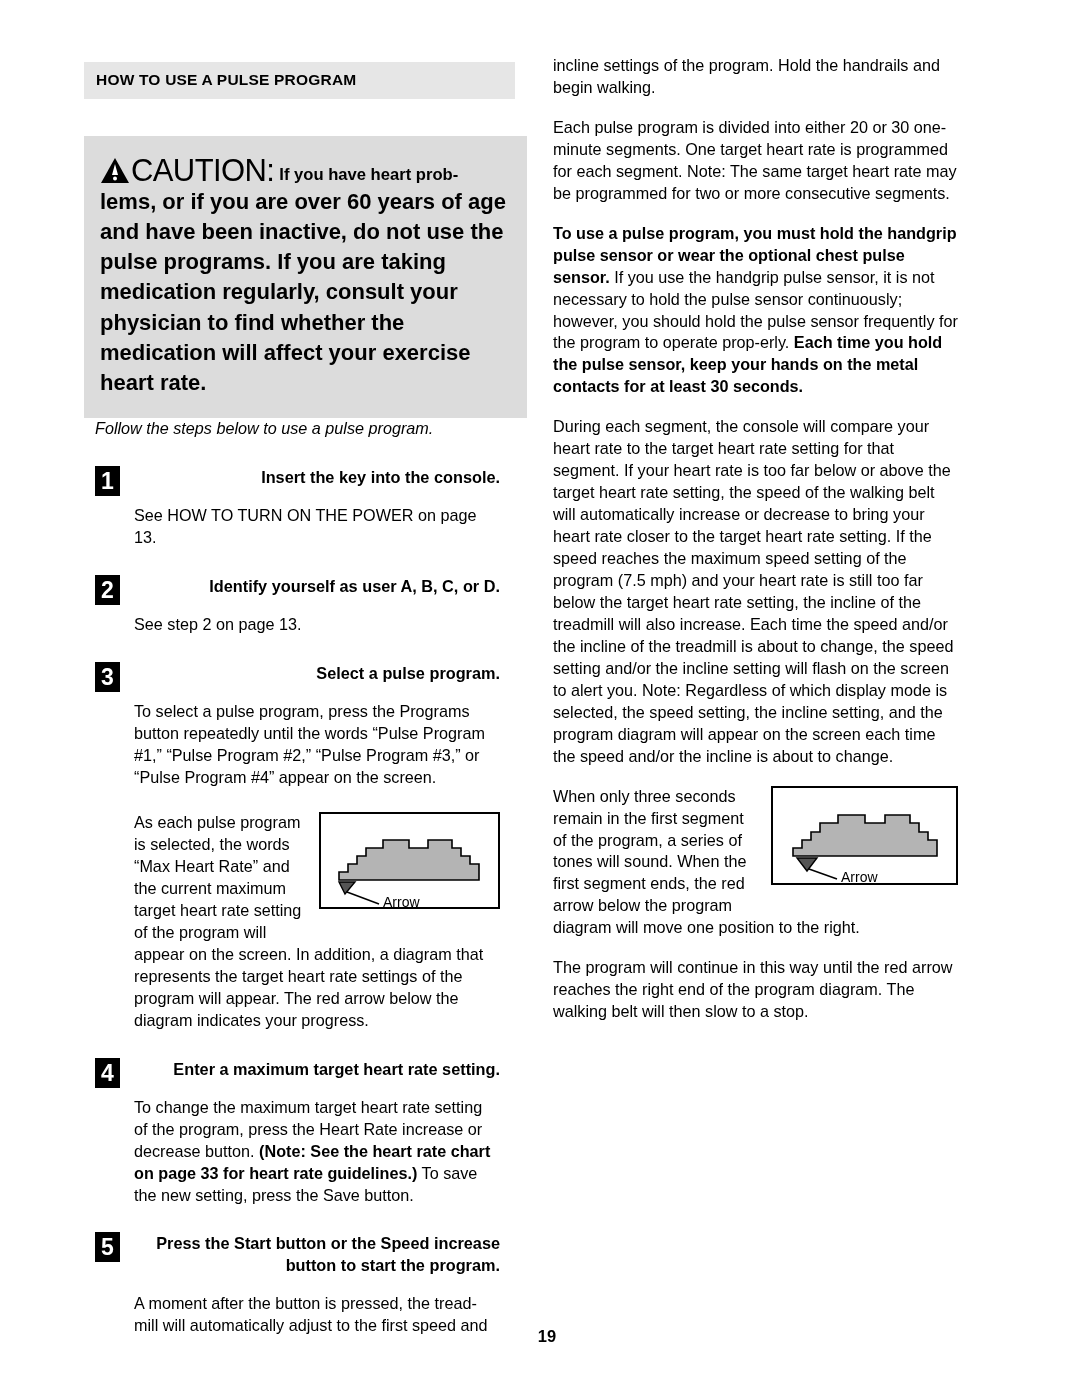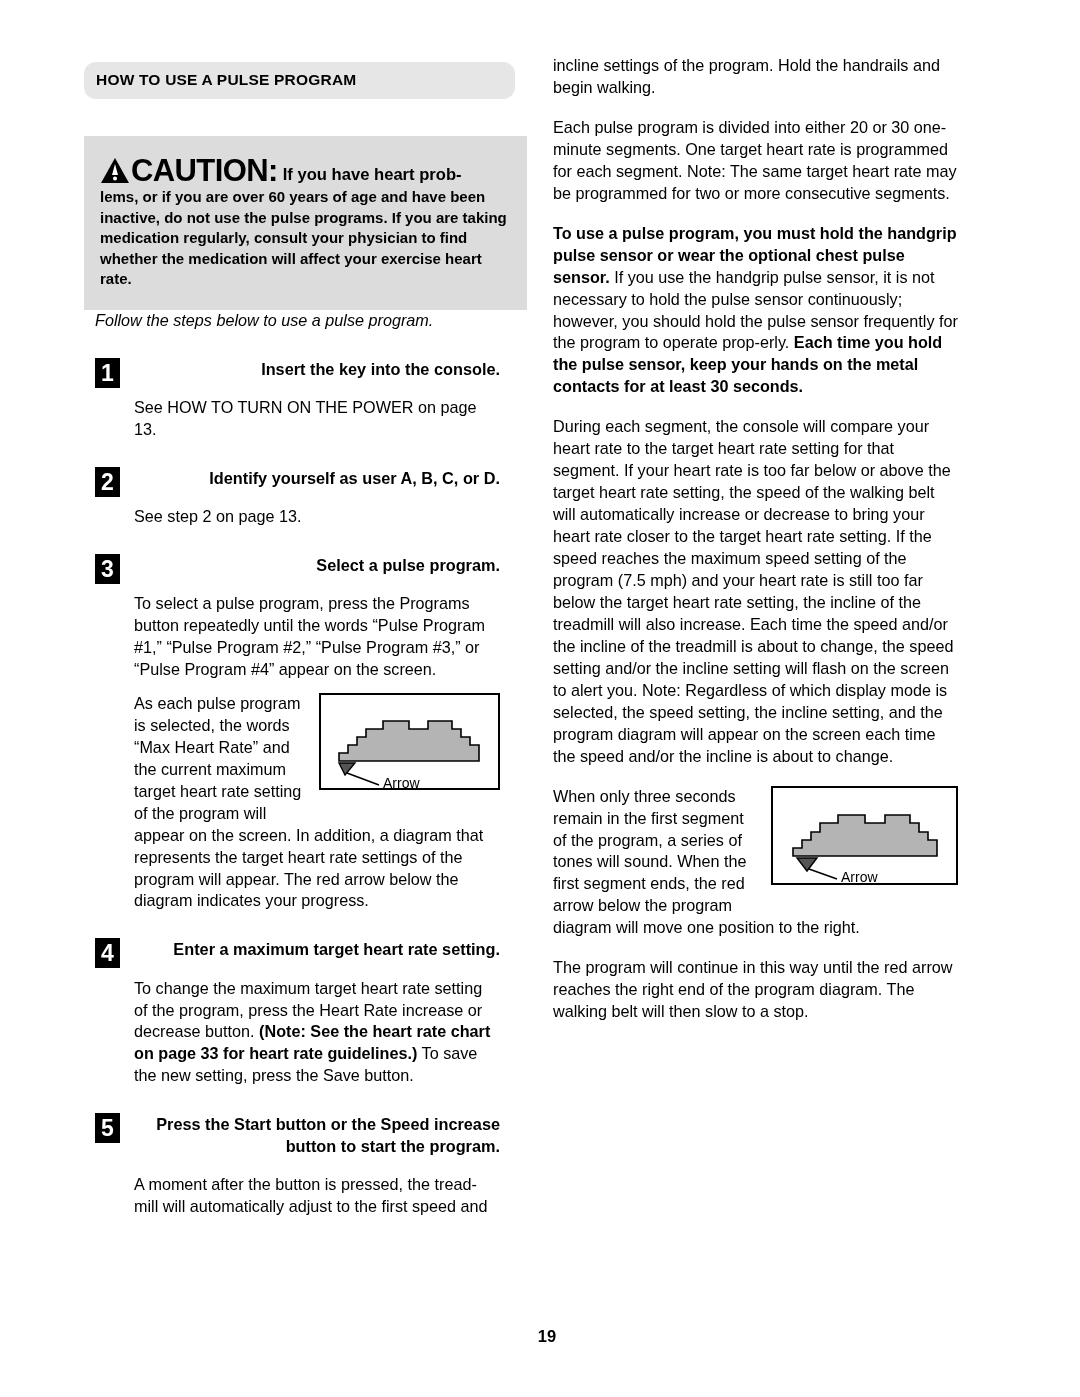--- a/index.html
+++ b/index.html
@@ -40,21 +40,20 @@
   .col-right { left: 553px; }
 
   
   .section-header {
     background: #e6e6e6;
     padding: 9px 12px 10px 12px;
     margin: 7px 0 0 0;
     width: 431px;
     margin-left: -11px;
     box-sizing: border-box;
-    border-radius: 12px;
   }
   .section-header-text {
     font-size: 15.5px;
     font-weight: bold;
     letter-spacing: 0.2px;
   }
 
   
   .caution-box {
     background: #dcdcdc;
@@ -72,35 +71,35 @@
   .warn-triangle {
     display: inline-block;
     width: 30px;
     height: 27px;
     position: relative;
     top: 3px;
     flex: 0 0 auto;
   }
   .caution-word {
     font-size: 31px;
-    font-weight: bold;
+    font-weight: normal;
     letter-spacing: -0.6px;
     line-height: 1;
     margin-left: 1px;
   }
   .caution-lead {
     font-size: 16.6px;
     font-weight: bold;
     margin-left: 5px;
     position: relative;
     top: -1px;
     text-align: right;
   }
   .caution-body {
-    font-size: 15px;
+    font-size: 22px;
     font-weight: bold;
     line-height: 1.37;
     margin-top: 1px;
   }
 
   
   p.body {
     font-size: 16.2px;
     line-height: 1.355;
     margin: 0 0 18px 0;
@@ -133,21 +132,21 @@
     font-size: 16.3px;
     font-weight: bold;
     line-height: 1.3;
     padding-top: 1px;
     text-align: right;
   }
   .step-body {
     margin-left: 39px;
     margin-top: 17px;
   }
-  .step-body p.body { margin-bottom: 12px; }
+  .step-body p.body { margin-bottom: 23px; }
   .step-body p.body:last-child { margin-bottom: 0; }
 
   
   .figure-box {
     border: 2px solid #000000;
     background: #ffffff;
     box-sizing: border-box;
   }
   .float-right-fig {
     float: right;

